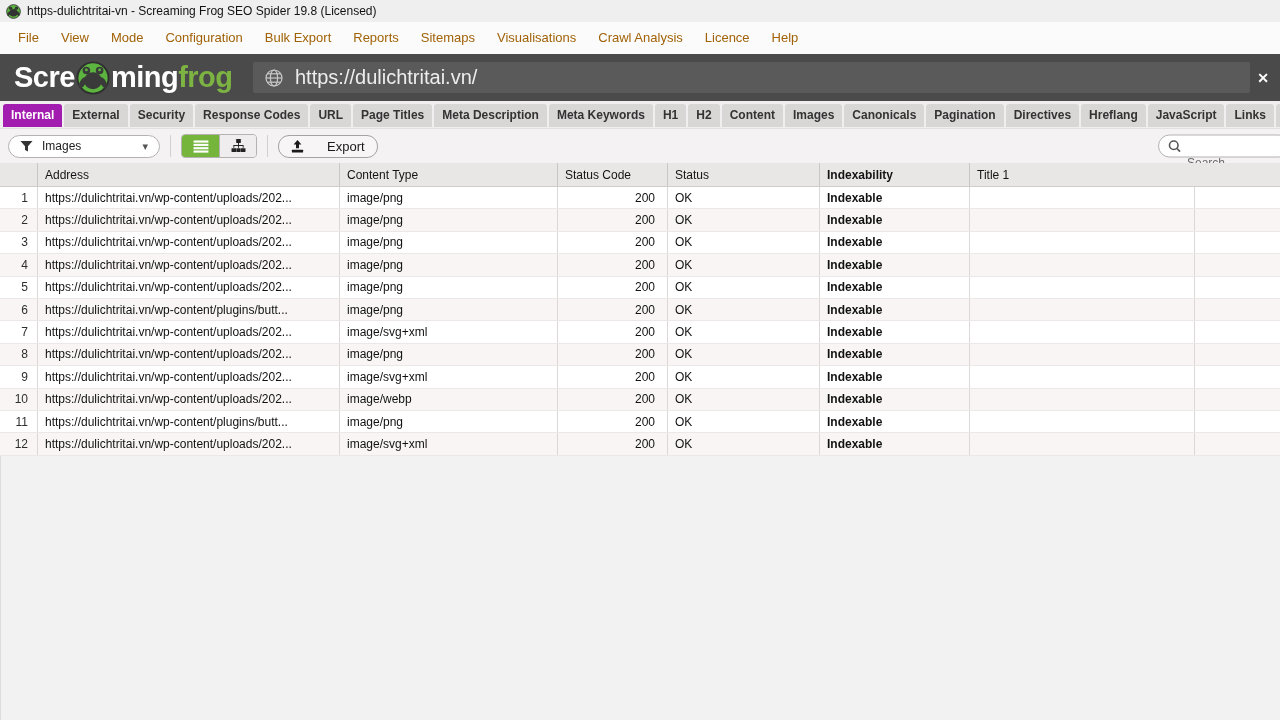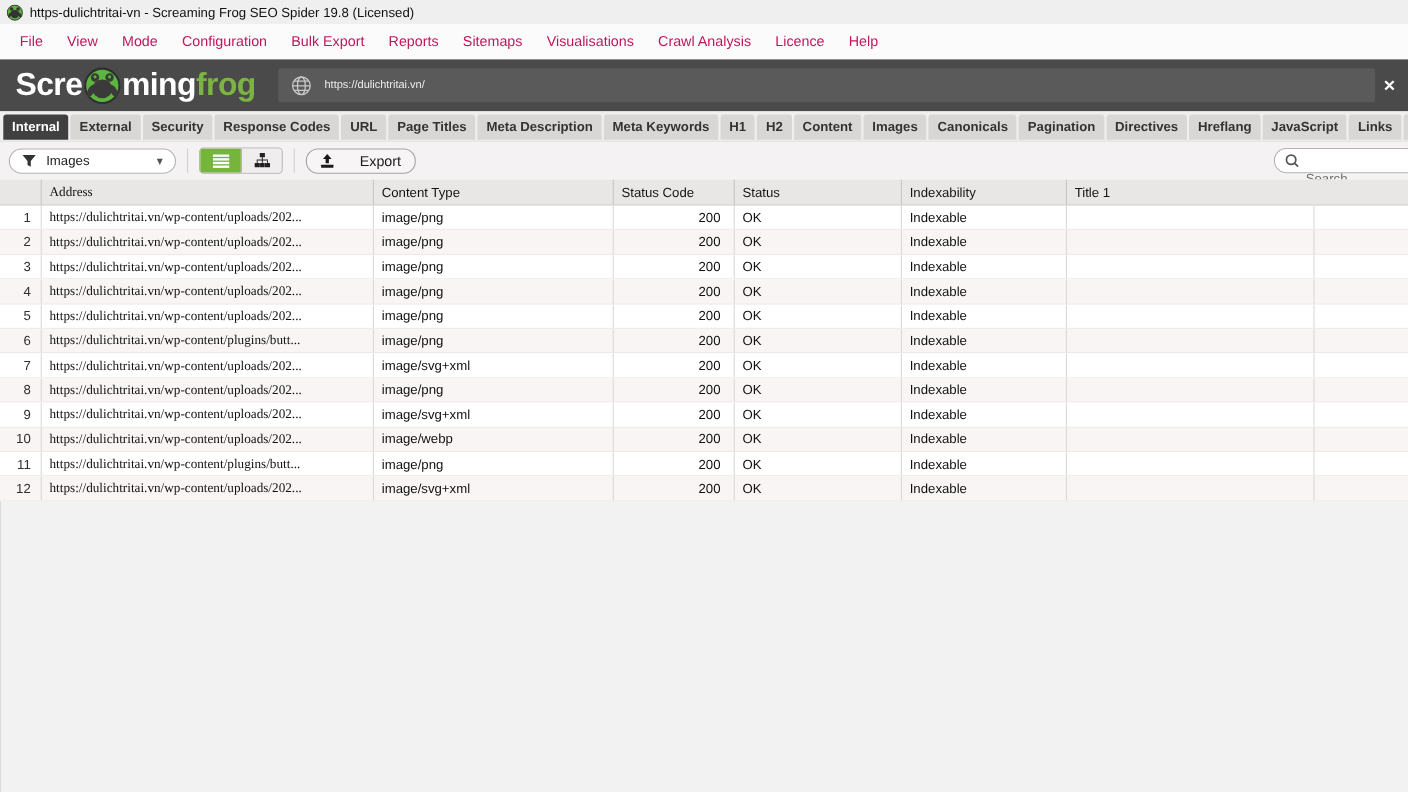--- a/index.html
+++ b/index.html
@@ -6,35 +6,35 @@
   html, body { width: 1280px; height: 720px; overflow: hidden; }
   body { font-family: "Liberation Sans", sans-serif; background: #fff; }
   .window { width: 1280px; height: 720px; display: flex; flex-direction: column; overflow: hidden; }
 
   
   .titlebar { height: 22px; background: #f0eff0; display: flex; align-items: center; gap: 6px; padding-left: 6px; flex: 0 0 auto; }
   .titlebar .title { font-size: 12px; color: #111; }
 
   
   .menubar { height: 32px; background: #fbfbfb; display: flex; align-items: center; padding-left: 7px; flex: 0 0 auto; }
-  .menu-item { font-size: 13px; color: #be185d; padding: 0 11px; line-height: 32px; cursor: default; }
+  .menu-item { font-size: 13px; color: #a16207; padding: 0 11px; line-height: 32px; cursor: default; }
 
   
   .logobar { height: 47px; background: #4a4a4a; position: relative; display: flex; align-items: center; flex: 0 0 auto; }
   .logo { margin-left: 14px; display: flex; align-items: center; font-size: 29px; font-weight: bold; color: #fff; letter-spacing: -0.5px; line-height: 1; text-align: right; }
   .logo .accent { color: #7cb342; }
   .logo svg { margin: 0 1px; }
   .urlwrap { position: absolute; left: 253px; right: 30px; top: 8px; bottom: 8px; background: #5a5a5a; border-radius: 2px; display: flex; align-items: center; gap: 11px; padding: 0 11px; }
-  .urlinput { flex: 1; background: transparent; border: none; outline: none; color: #ededed; font-size: 10px; font-family: "Liberation Sans", sans-serif; }
+  .urlinput { flex: 1; background: transparent; border: none; outline: none; color: #ededed; font-size: 20px; font-family: "Liberation Sans", sans-serif; }
   .close-btn { position: absolute; right: 11px; top: 50%; transform: translateY(-50%); color: #fff; font-size: 14px; font-weight: bold; cursor: pointer; line-height: 1; }
 
   
   .tabbar { height: 28px; background: #f0eeee; display: flex; align-items: flex-end; gap: 2px; padding: 0 0 1px 3px; overflow: hidden; white-space: nowrap; border-bottom: 1px solid #e3e0e0; flex: 0 0 auto; }
   .tab { flex: 0 0 auto; height: 23px; line-height: 23px; padding: 0 8px; background: #d9d6d6; color: #333; font-size: 12px; font-weight: bold; border-radius: 3px 3px 0 0; cursor: pointer; }
-  .tab.active { background: #404040; color: #fff; }
+  .tab.active { background: #a21caf; color: #fff; }
 
   
   .toolbar { height: 34px; background: #f4f2f2; display: flex; align-items: center; gap: 10px; padding: 0 8px; position: relative; overflow: hidden; flex: 0 0 auto; }
   .filter-dd { width: 152px; height: 23px; background: #fff; border: 1px solid #b5b2b2; border-radius: 12px; display: flex; align-items: center; gap: 9px; padding: 0 11px; font-size: 12px; color: #222; cursor: pointer; }
   .filter-dd .caret { margin-left: auto; color: #555; font-size: 11px; }
   .vsep { width: 1px; height: 22px; background: #d2cfcf; }
   .seg { display: flex; border: 1px solid #b5b2b2; border-radius: 4px; overflow: hidden; }
   .seg-btn { width: 37px; height: 22px; display: flex; align-items: center; justify-content: center; background: #efeded; cursor: pointer; }
   .seg-btn.active { background: #76b53c; }
   .seg-btn + .seg-btn { border-left: 1px solid #b5b2b2; }
@@ -46,25 +46,25 @@
   
   .grid { flex: 0 0 auto; }
   .thead { display: flex; height: 24px; background: #e9e6e6; border-bottom: 1px solid #cfcccc; }
   .th { display: flex; align-items: center; padding: 0 7px; font-size: 12px; color: #141414; border-right: 1px solid #c9c6c6; overflow: hidden; white-space: nowrap; }
   .row { display: flex; height: 22.4px; background: #fff; border-bottom: 1px solid #ece8e8; cursor: default; }
   .row:nth-child(even) { background: #f9f5f5; }
   .td { display: flex; align-items: center; padding: 0 7px; font-size: 12px; color: #111; border-right: 1px solid #dcd8d8; overflow: hidden; white-space: nowrap; }
   .td.num { justify-content: flex-end; padding-right: 9px; color: #2e2e2e; }
   .td.right { justify-content: flex-end; padding-right: 12px; }
   .c0 { width: 38px; flex: 0 0 auto; }
-  .c1 { width: 302px; flex: 0 0 auto; font-family: Liberation Serif, serif; }
+  .c1 { width: 302px; flex: 0 0 auto; }
   .c2 { width: 218px; flex: 0 0 auto; }
   .c3 { width: 110px; flex: 0 0 auto; }
   .c4 { width: 152px; flex: 0 0 auto; }
-  .c5 { width: 150px; flex: 0 0 auto; }
+  .c5 { width: 150px; flex: 0 0 auto; font-weight: bold; }
   .c6 { width: 225px; flex: 0 0 auto; }
   .c7 { flex: 1 1 auto; border-right: none; }
 
   .emptyarea { flex: 1 1 auto; background: #f2f2f2; border-left: 1px solid #dcdcdc; }
 </style>
 </head>
 <body>
 
 <div class="window">
 

